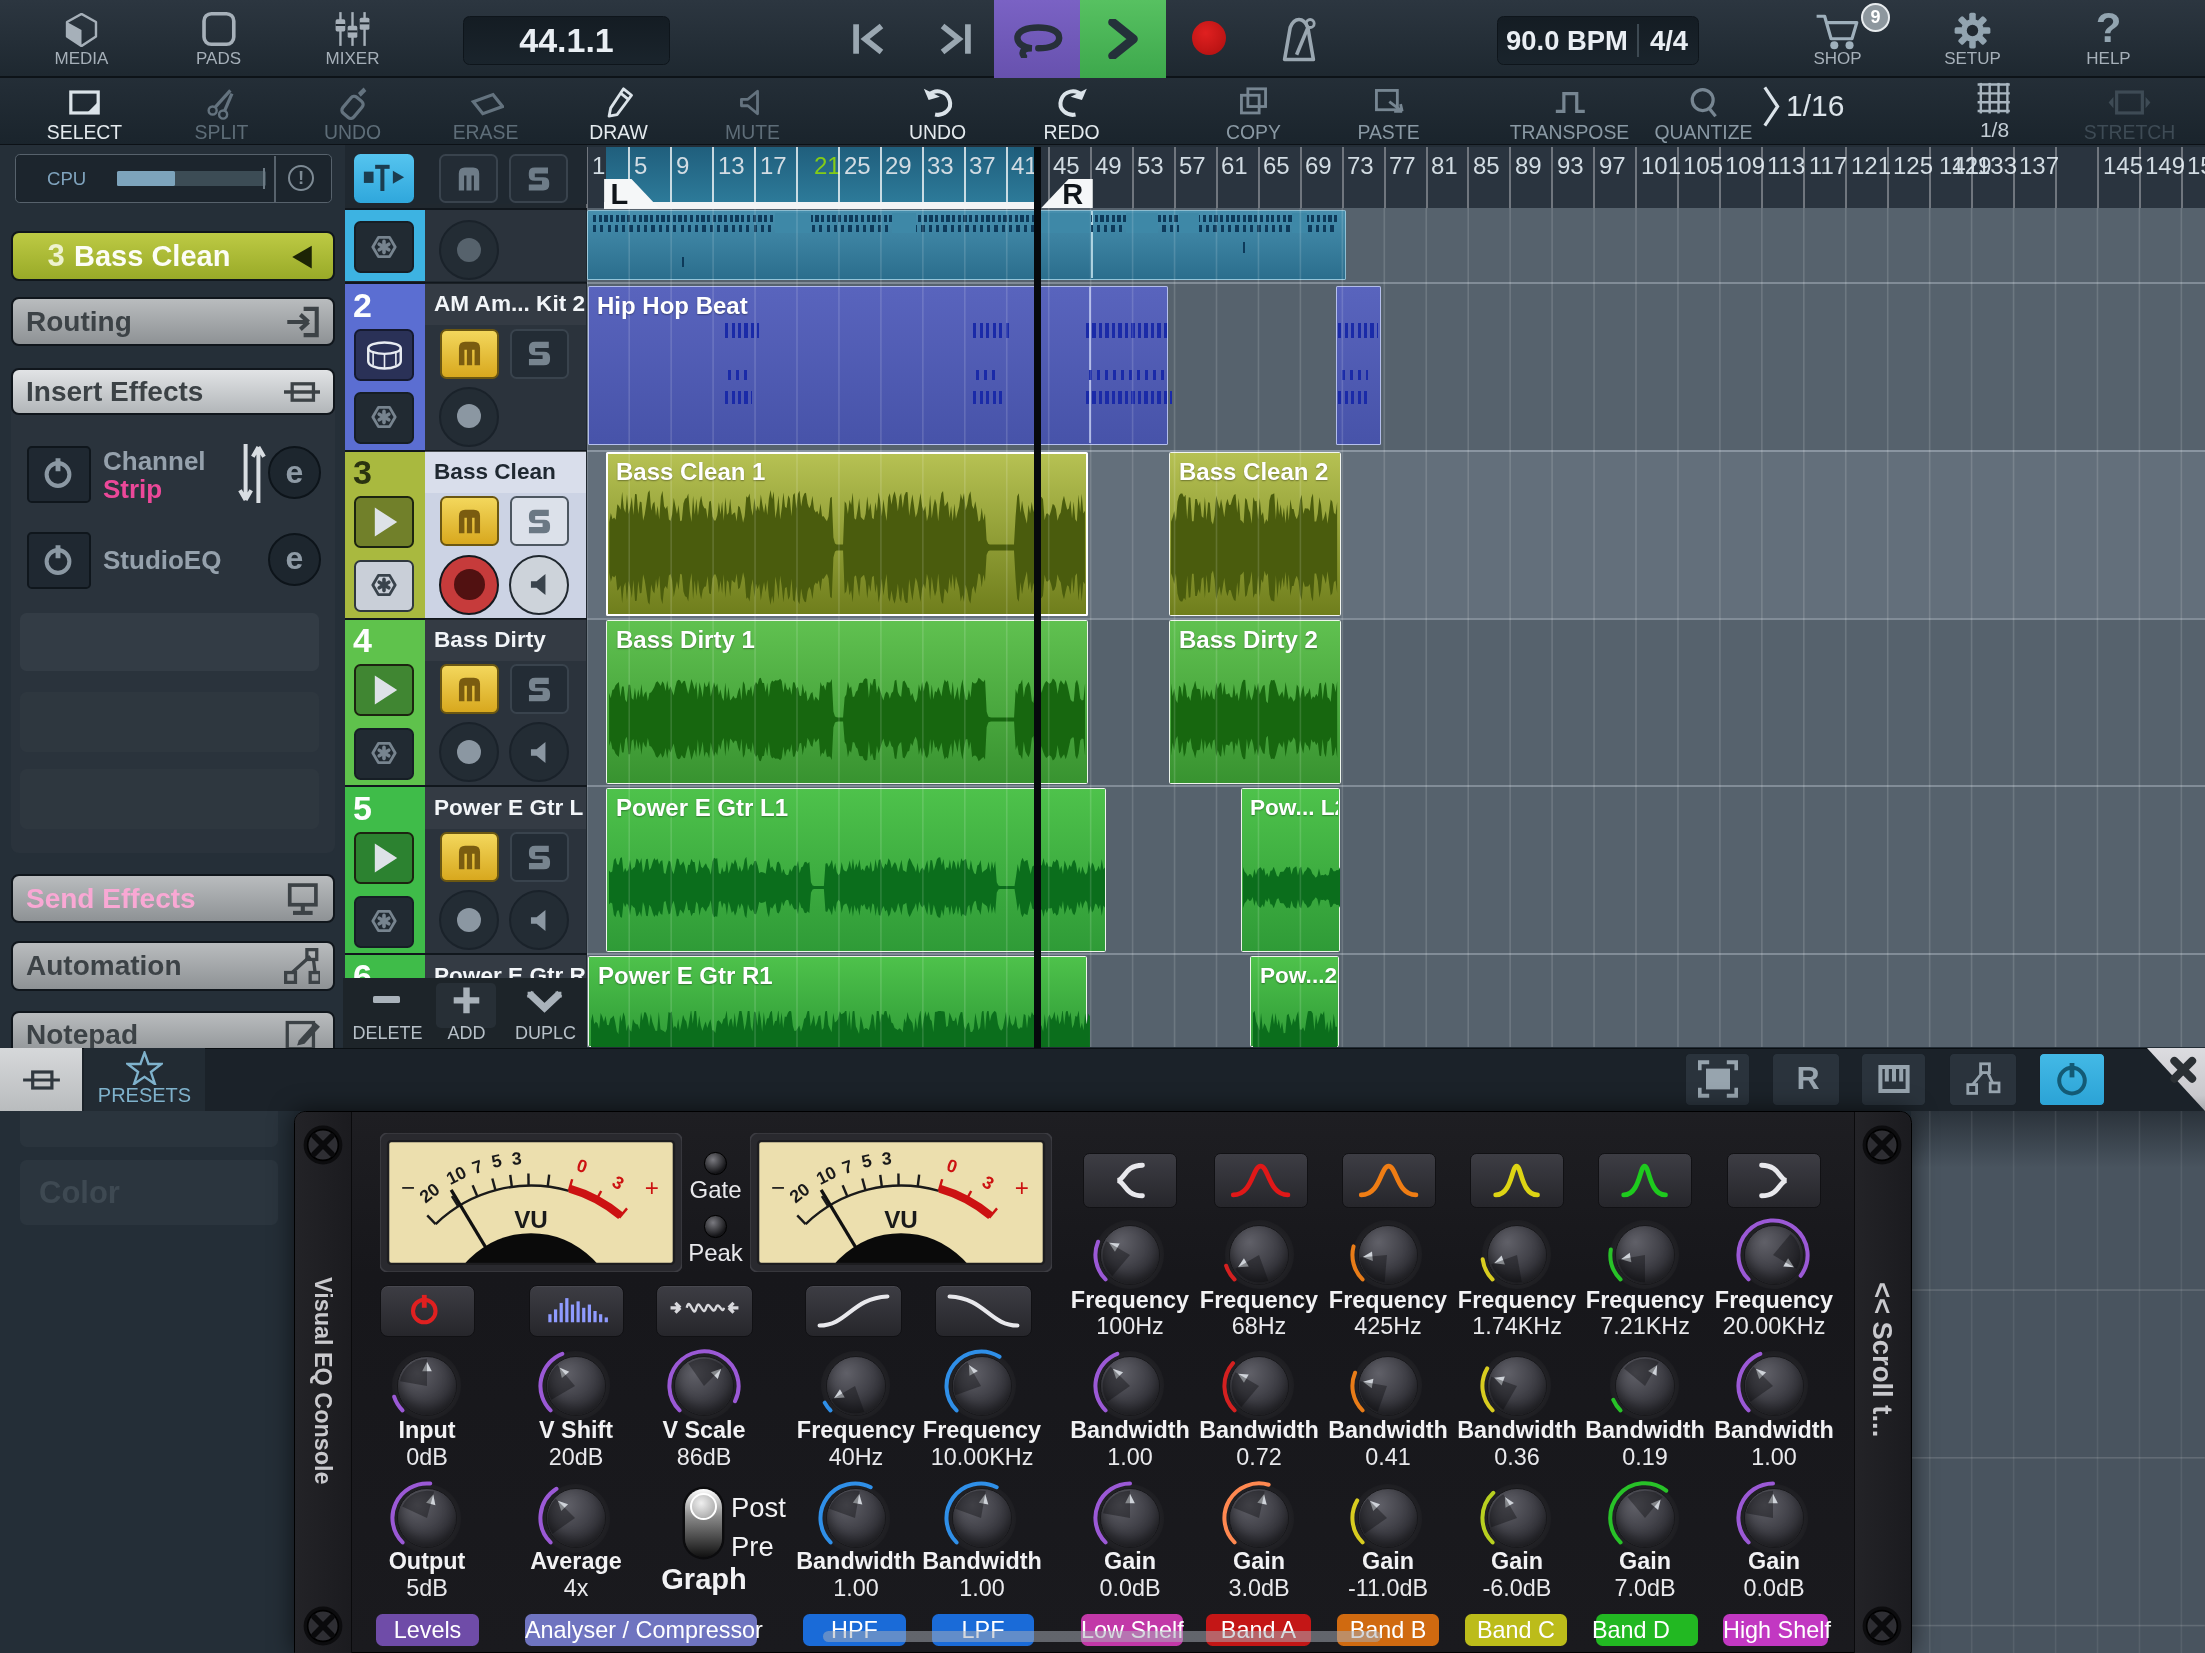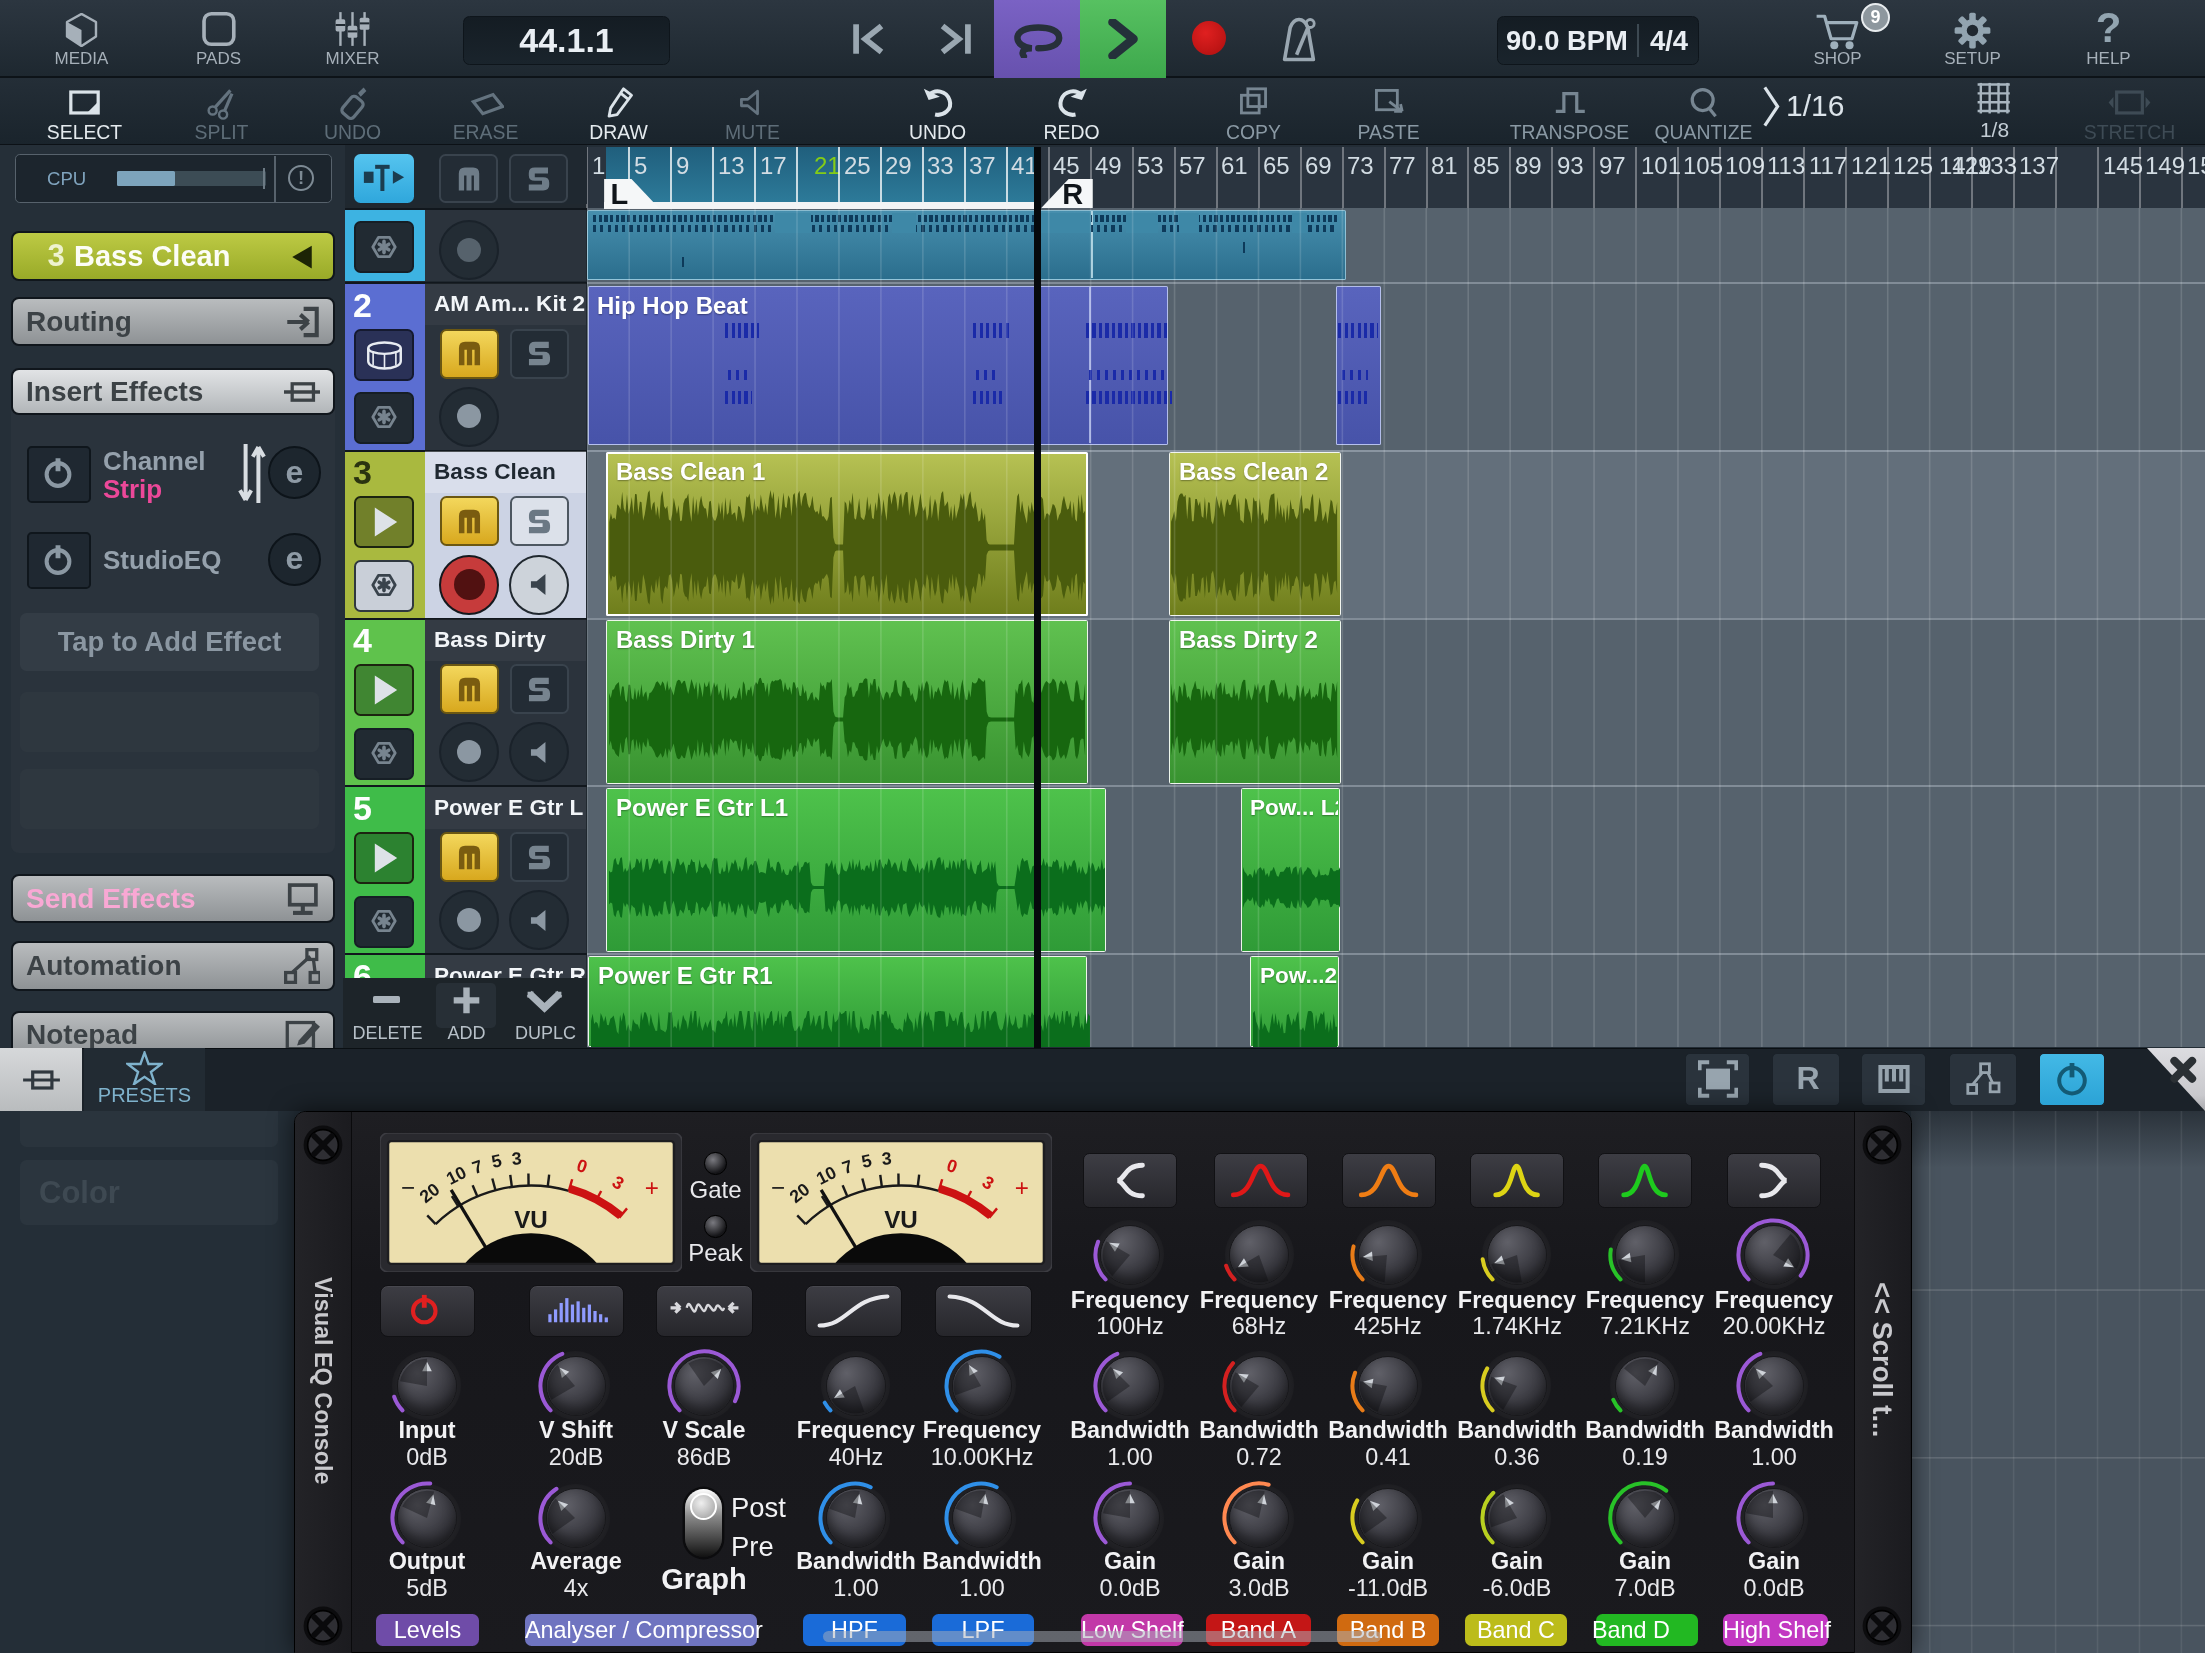--- a/index.html
+++ b/index.html
@@ -605,21 +605,20 @@
     <div style="position:absolute;left:268px;top:444px;width:53px;height:57px;font-size:32px;color:#8e9aa5;font-weight:700;text-align:center;line-height:57px;white-space:nowrap;">e</div>
     <div style="position:absolute;left:27px;top:532px;width:64px;height:57px;background:#1f2831;border:2.4px solid #0f161c;border-radius:4.8px;"></div>
     <svg style="position:absolute;left:40px;top:542px;" width="36" height="39" viewBox="0 0 44 48">
       <circle cx="22" cy="24" r="14" fill="none" stroke="#8b98a3" stroke-width="5"></circle>
       <line x1="22" y1="4" x2="22" y2="20" stroke="#8b98a3" stroke-width="6"></line>
     </svg>
     <div style="position:absolute;left:103px;top:532px;width:145px;height:57px;font-size:26px;color:#95a1ac;font-weight:700;text-align:left;line-height:57px;white-space:nowrap;">StudioEQ</div>
     <div style="position:absolute;left:268px;top:533px;width:53px;height:53px;background:#1d262e;border:2.4px solid #0d141a;border-radius:50%;"></div>
     <div style="position:absolute;left:268px;top:530px;width:53px;height:57px;font-size:32px;color:#8e9aa5;font-weight:700;text-align:center;line-height:57px;white-space:nowrap;">e</div>
     <div style="position:absolute;left:20px;top:613px;width:299px;height:58px;background:#333c45;border-radius:6.5px;"></div>
-    <div style="position:absolute;left:20px;top:613px;width:299px;height:58px;font-size:27.4px;color:#8b97a2;font-weight:700;text-align:center;line-height:58px;white-space:nowrap;">Tap to Add Effect</div>
     <div style="position:absolute;left:20px;top:692px;width:299px;height:60px;background:#2e373f;border-radius:6.5px;"></div>
     <div style="position:absolute;left:20px;top:769px;width:299px;height:60px;background:#2e373f;border-radius:6.5px;"></div>
     <div style="position:absolute;left:11.3px;top:874px;width:324px;height:49px;background:linear-gradient(#b9bcbe,#8e9295);border:2.4px solid #10161c;border-radius:8px;"></div>
     <div style="position:absolute;left:26px;top:874px;width:242px;height:49px;font-size:28px;color:#f9a8d4;font-weight:700;text-align:left;line-height:49px;white-space:nowrap;">Send Effects</div>
     <svg style="position:absolute;left:284px;top:881px;" width="36" height="36" viewBox="0 0 44 44">
       <rect x="7" y="5" width="32" height="24" fill="none" stroke="#3c4246" stroke-width="4.5"></rect>
       <line x1="23" y1="29" x2="23" y2="38" stroke="#3c4246" stroke-width="5"></line>
       <line x1="11" y1="39" x2="35" y2="39" stroke="#3c4246" stroke-width="5"></line>
     </svg>
     <div style="position:absolute;left:11.3px;top:941px;width:324px;height:50px;background:linear-gradient(#b9bcbe,#8e9295);border:2.4px solid #10161c;border-radius:8px;"></div>

